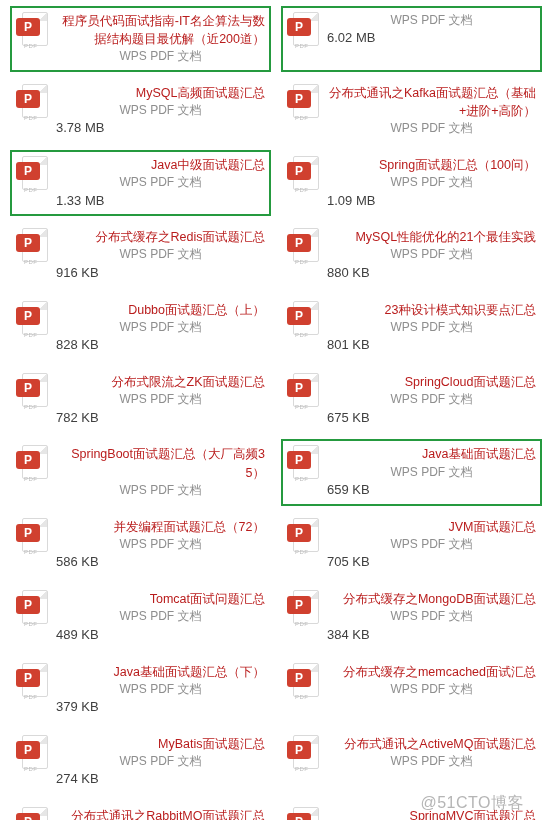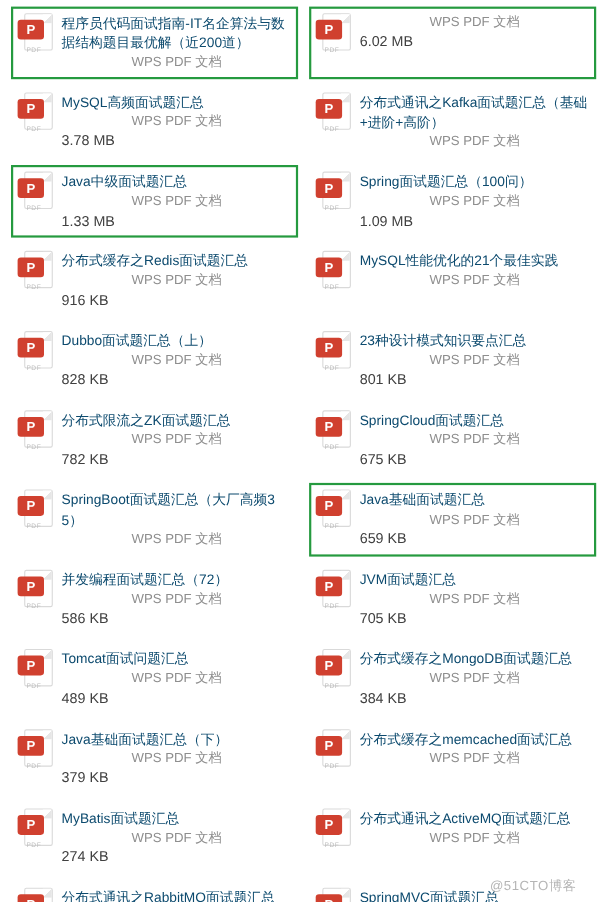--- a/index.html
+++ b/index.html
@@ -84,39 +84,40 @@
       color: #bdbdbd;
       letter-spacing: 0.5px;
       font-family: Arial, sans-serif;
     }
     .meta {
       flex: 1 1 auto;
       min-width: 0;
       line-height: 1.45;
     }
     .fname {
-      color: #0c4a6e;
+      color: #b91c1c;
       font-size: 12.5px;
       word-break: break-all;
+      text-align: right;
     }
     .ftype {
       color: #8e8e8e;
       font-size: 12px;
       text-align: center;
     }
     .fsize {
       color: #404040;
       font-size: 13px;
     }
     .watermark {
       position: absolute;
       right: 22px;
       bottom: 6px;
       color: #b5b5b5;
-      font-size: 12px;
+      font-size: 16px;
       pointer-events: none;
       letter-spacing: 0.5px;
     }
   </style>
 </head>
 <body>
 
 <div class="scroll-area">
   <div class="grid" id="grid">
       <div class="file-item highlighted">
@@ -250,20 +251,21 @@
             </div>
             <div class="pdf-badge">
               <span class="pdf-p">P</span>
             </div>
             <div class="pdf-label">PDF</div>
           </div>
         </div>
         <div class="meta">
           <div class="fname">MySQL性能优化的21个最佳实践</div>
           <div class="ftype">WPS PDF 文档</div>
+          <div class="fsize">880 KB</div>
         </div>
       </div>
       <div class="file-item">
         <div class="icon-wrap">
           <div class="pdf-icon">
             <div class="pdf-page">
               <div class="pdf-fold"></div>
             </div>
             <div class="pdf-badge">
               <span class="pdf-p">P</span>

